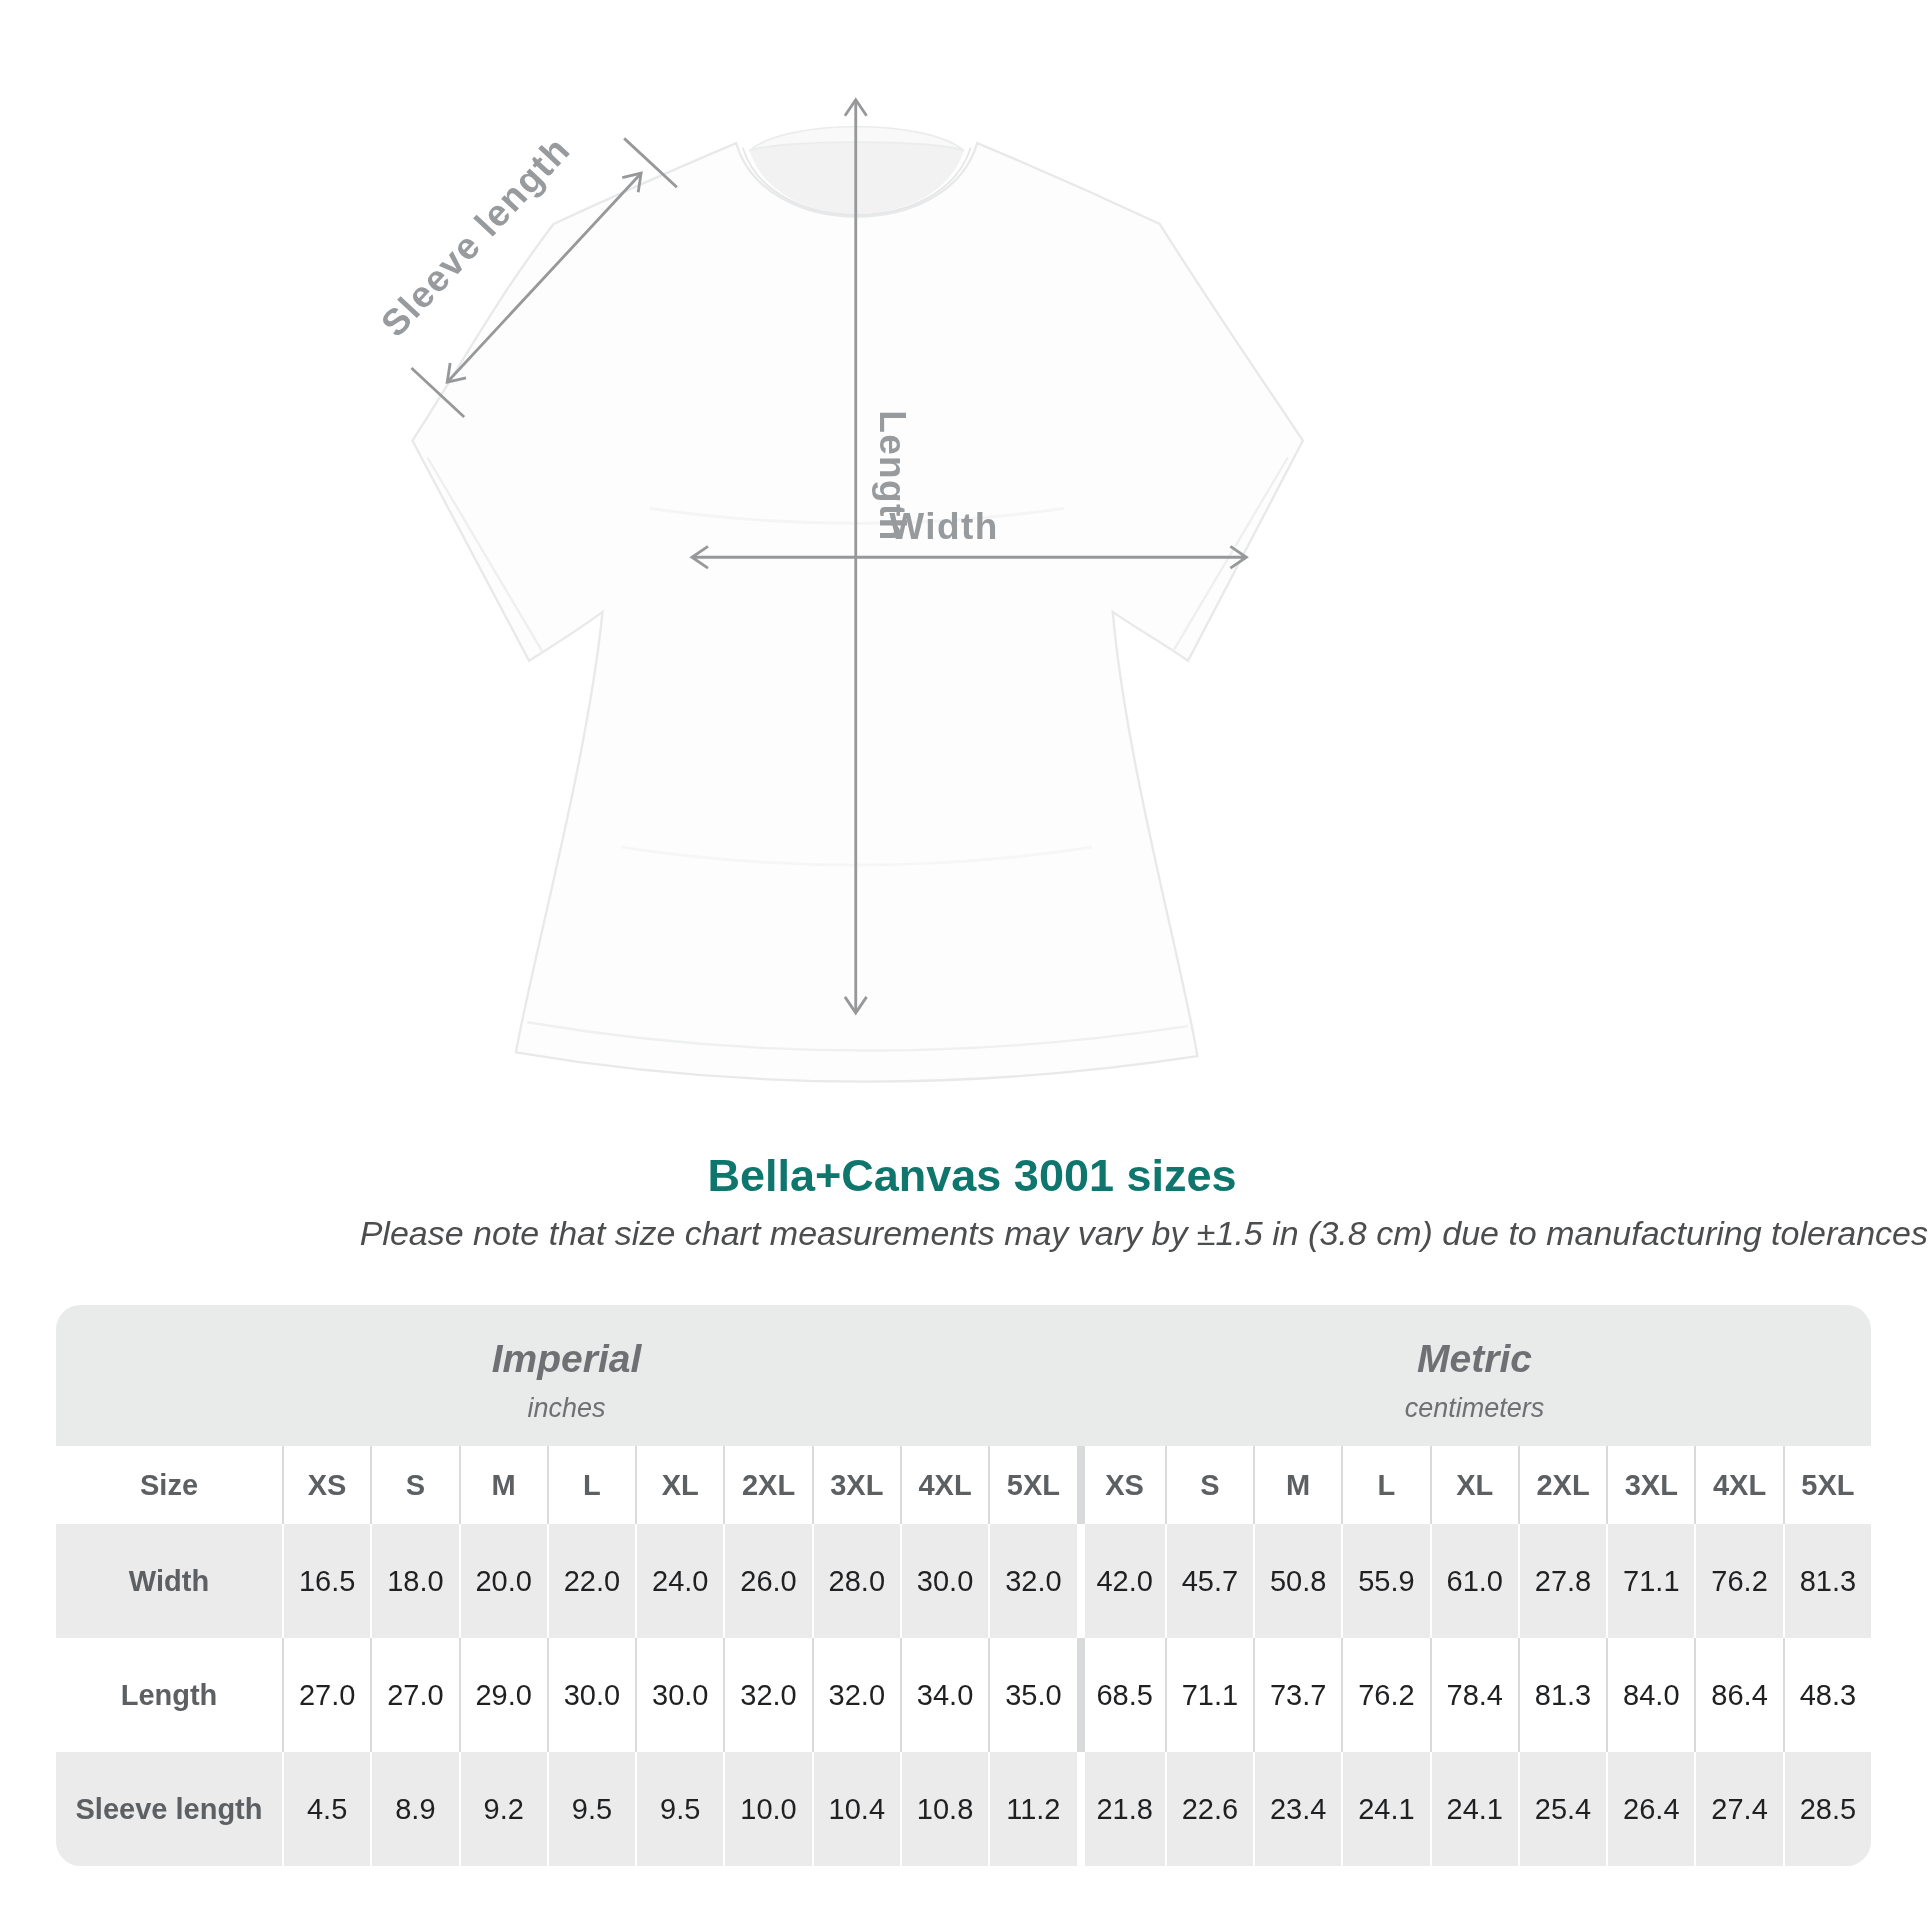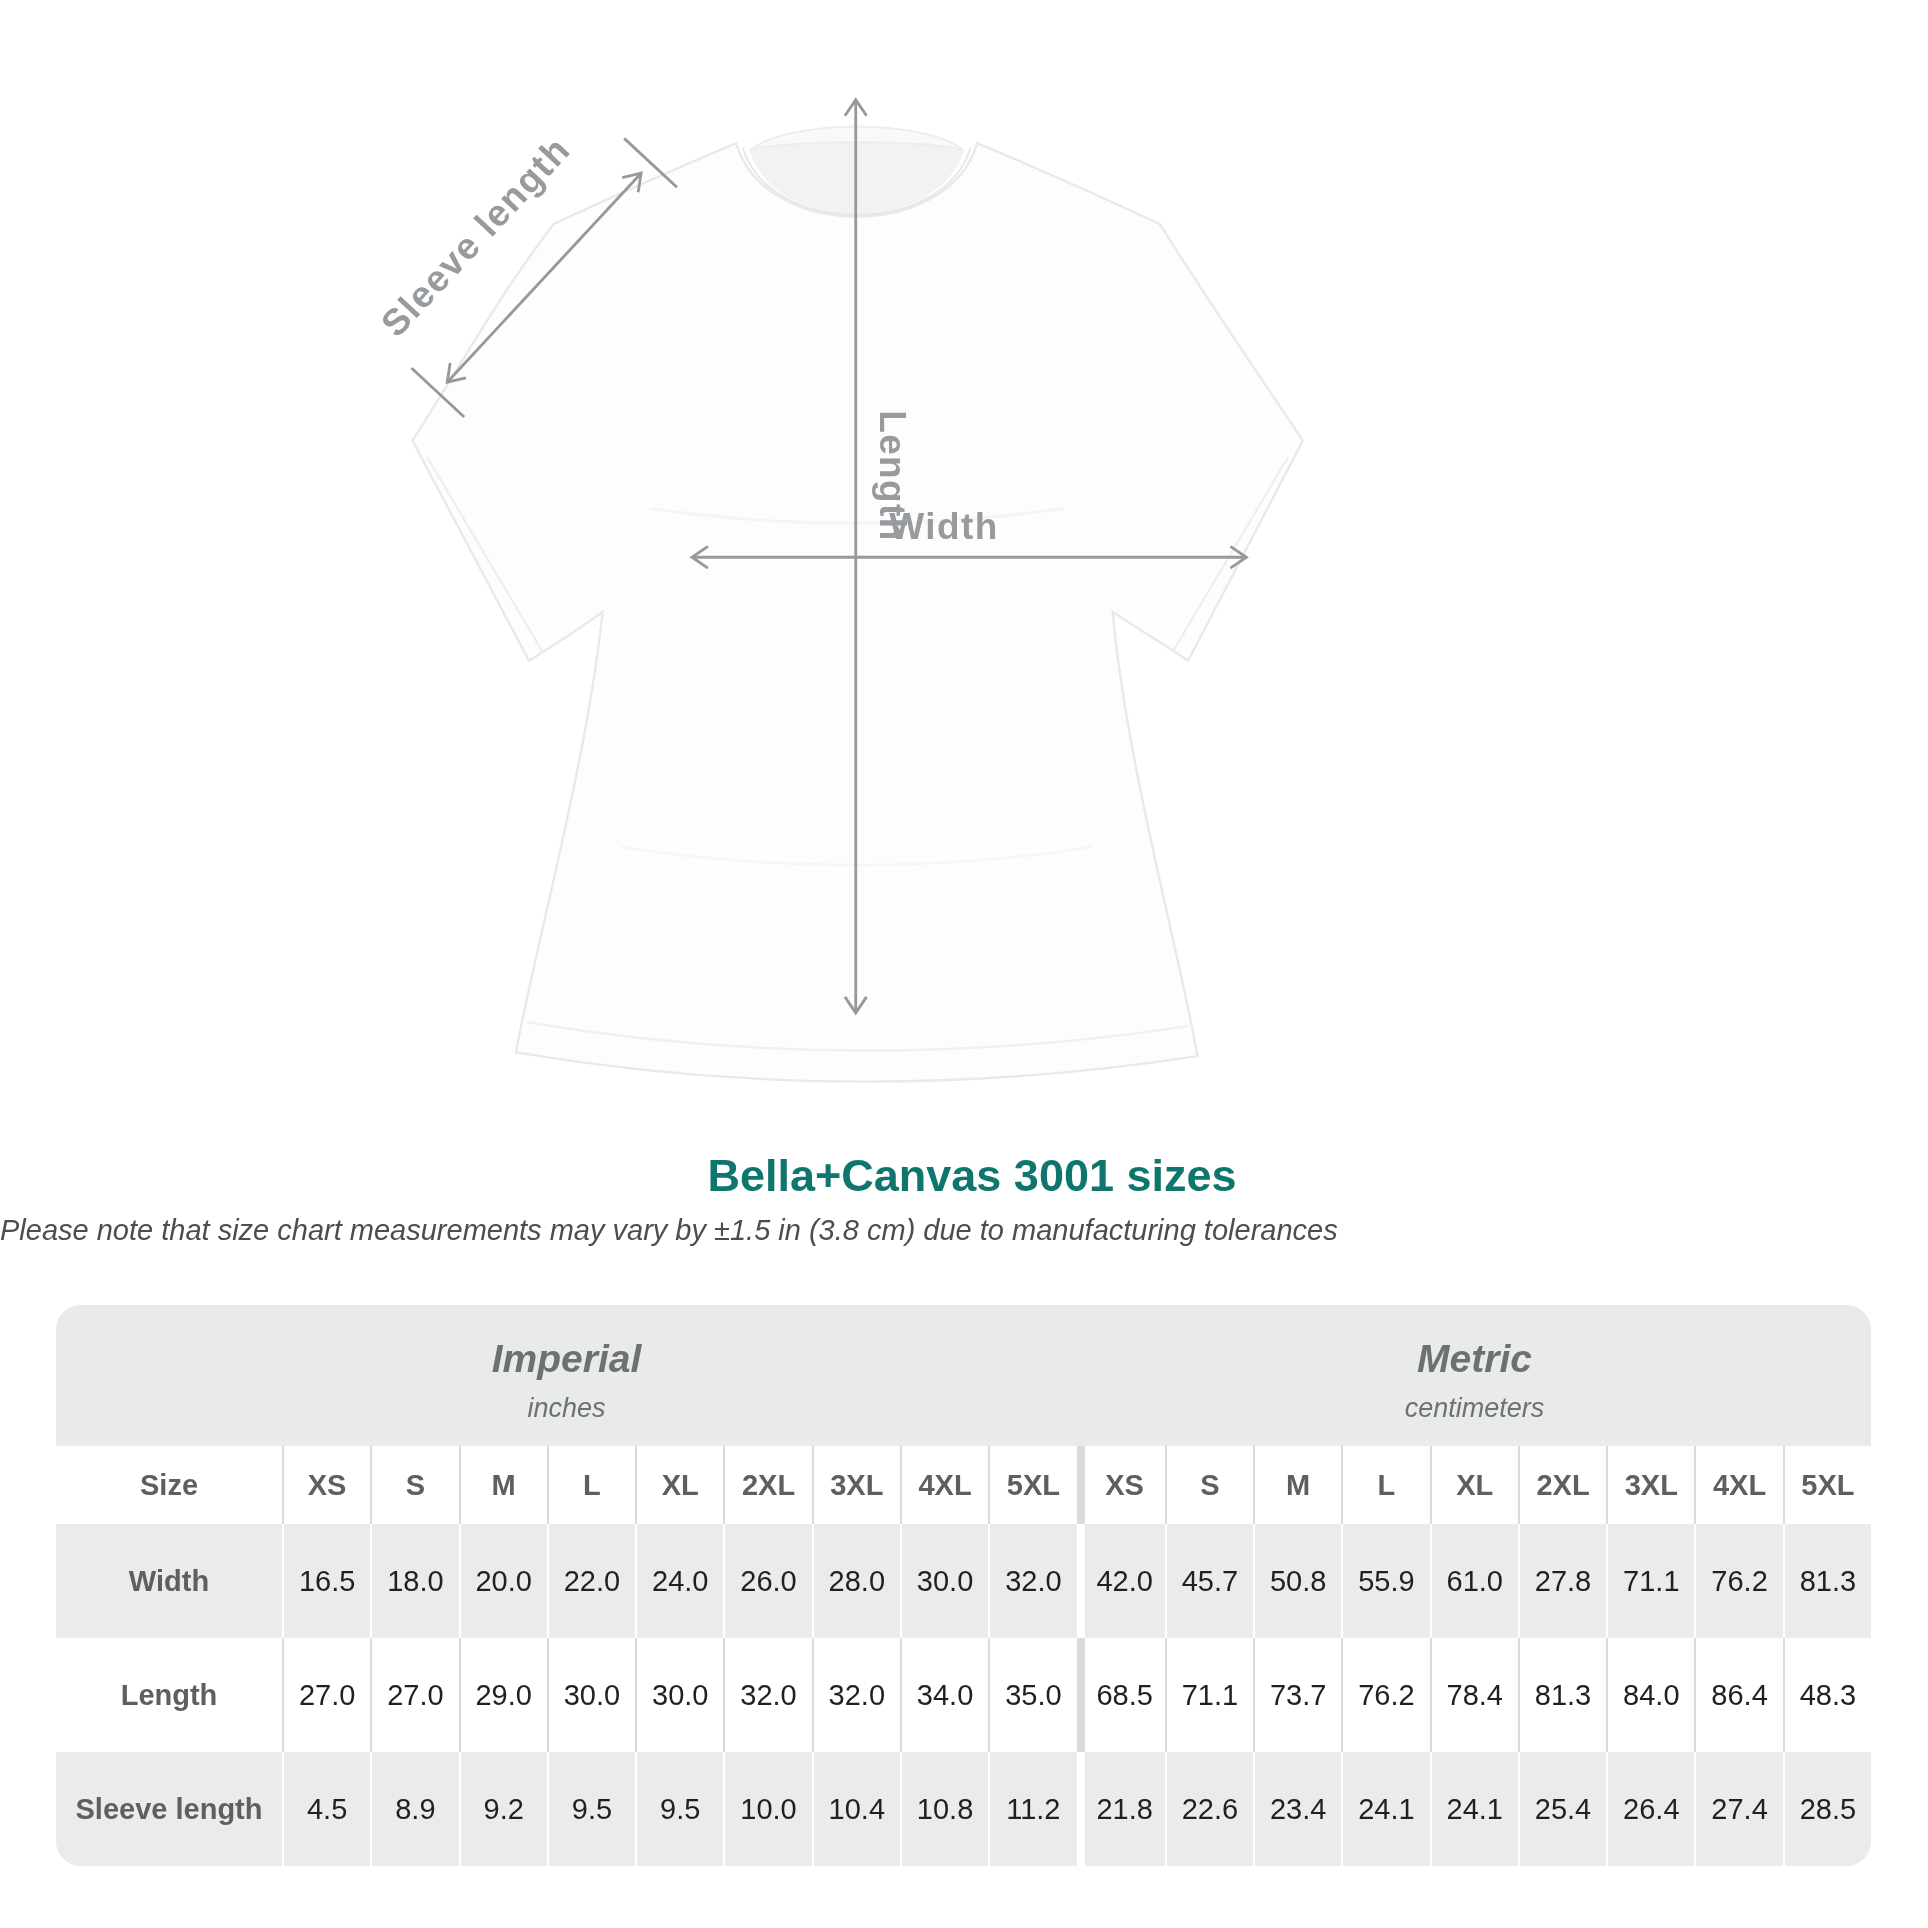--- a/index.html
+++ b/index.html
@@ -29,22 +29,22 @@
   .dim-label.width  { left:944px; top:527px; transform:translate(-50%,-50%); }
 
   
   .title {
     position:absolute; left:0; top:1142px; width:100%;
     margin:8px; text-align:center;
     font-size:45px; font-weight:bold; color:#0f766e;
   }
   .subtitle {
     position:absolute; left:0; top:1214px; width:100%;
-    margin:0; text-align:left;
-    font-size:29px; font-style:italic; color:#4b4d4f;
+    margin:0; text-align:right;
+    font-size:34px; font-style:italic; color:#4b4d4f;
   }
 
   
   .size-table {
     position:absolute; left:56px; top:1305px;
     width:1815px; height:561px;
     background:#ffffff; border-radius:24.5px; overflow:hidden;
     display:flex; flex-direction:column;
   }
   .band {

